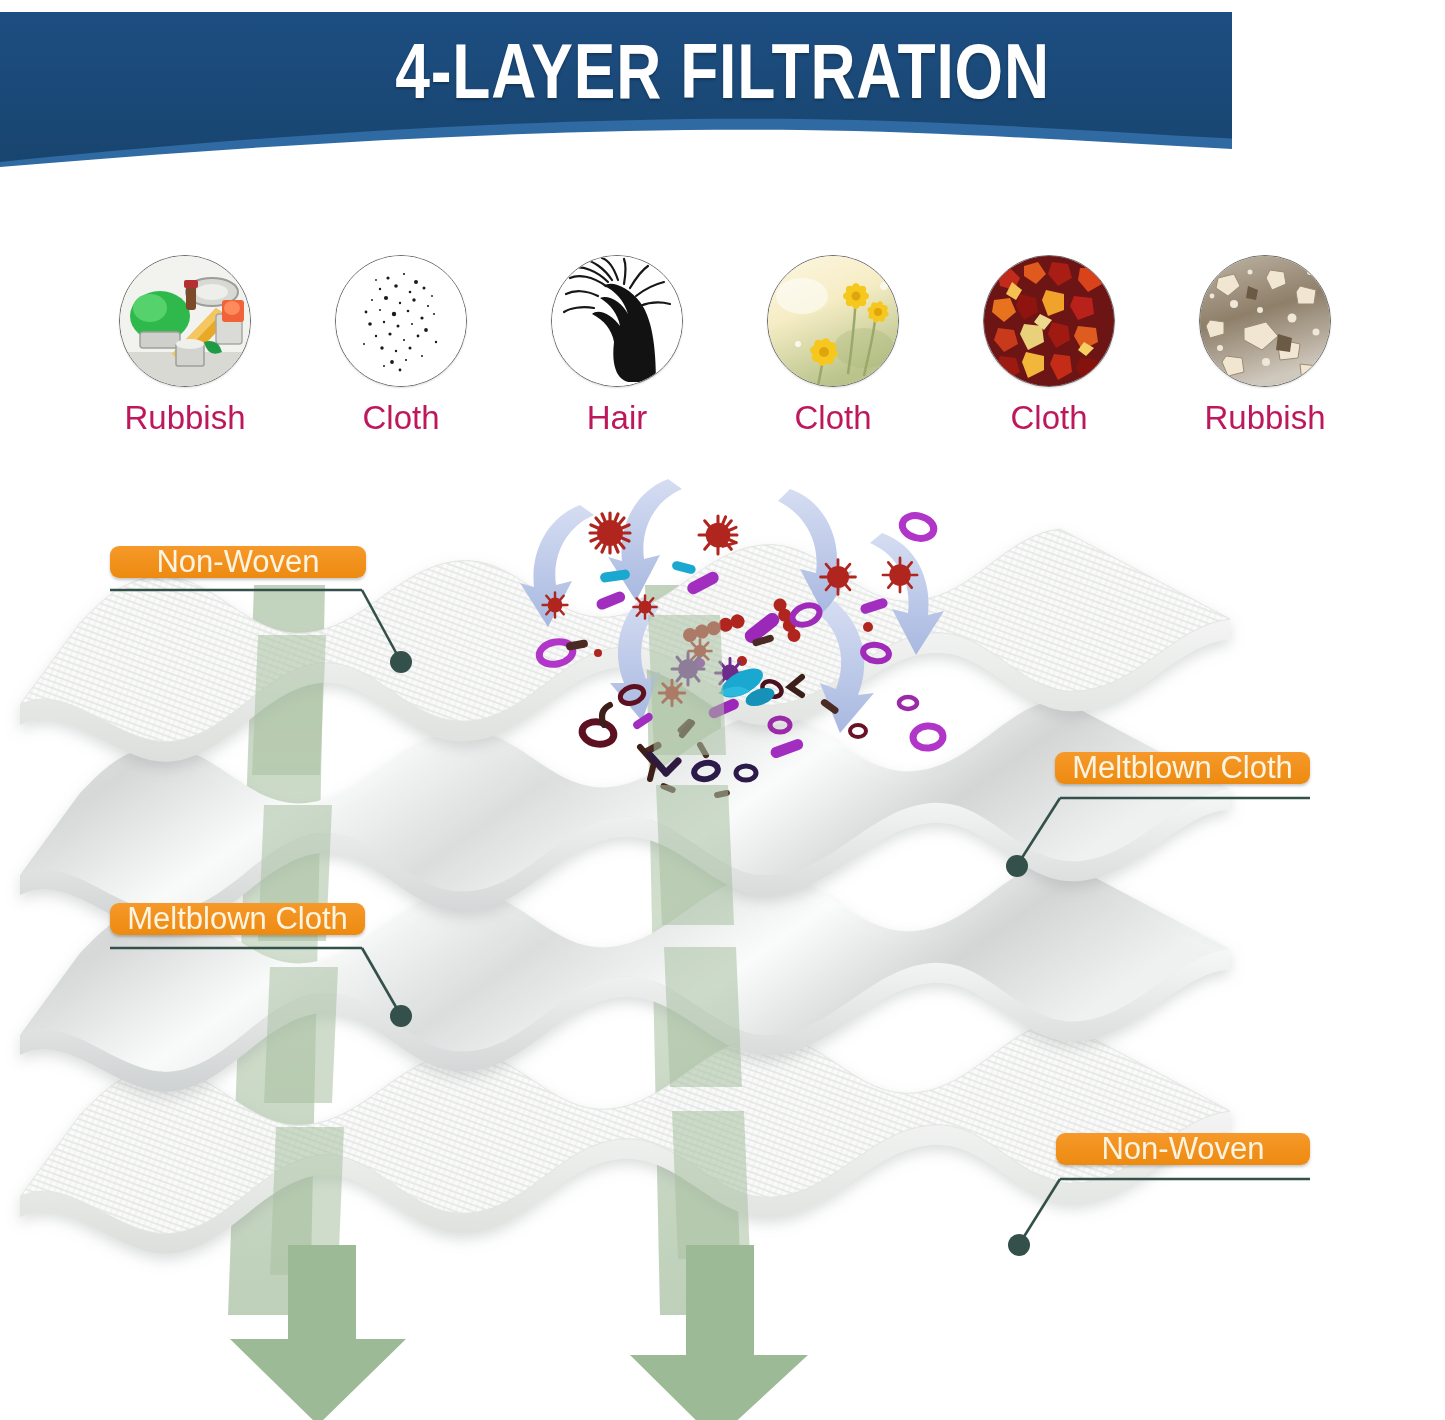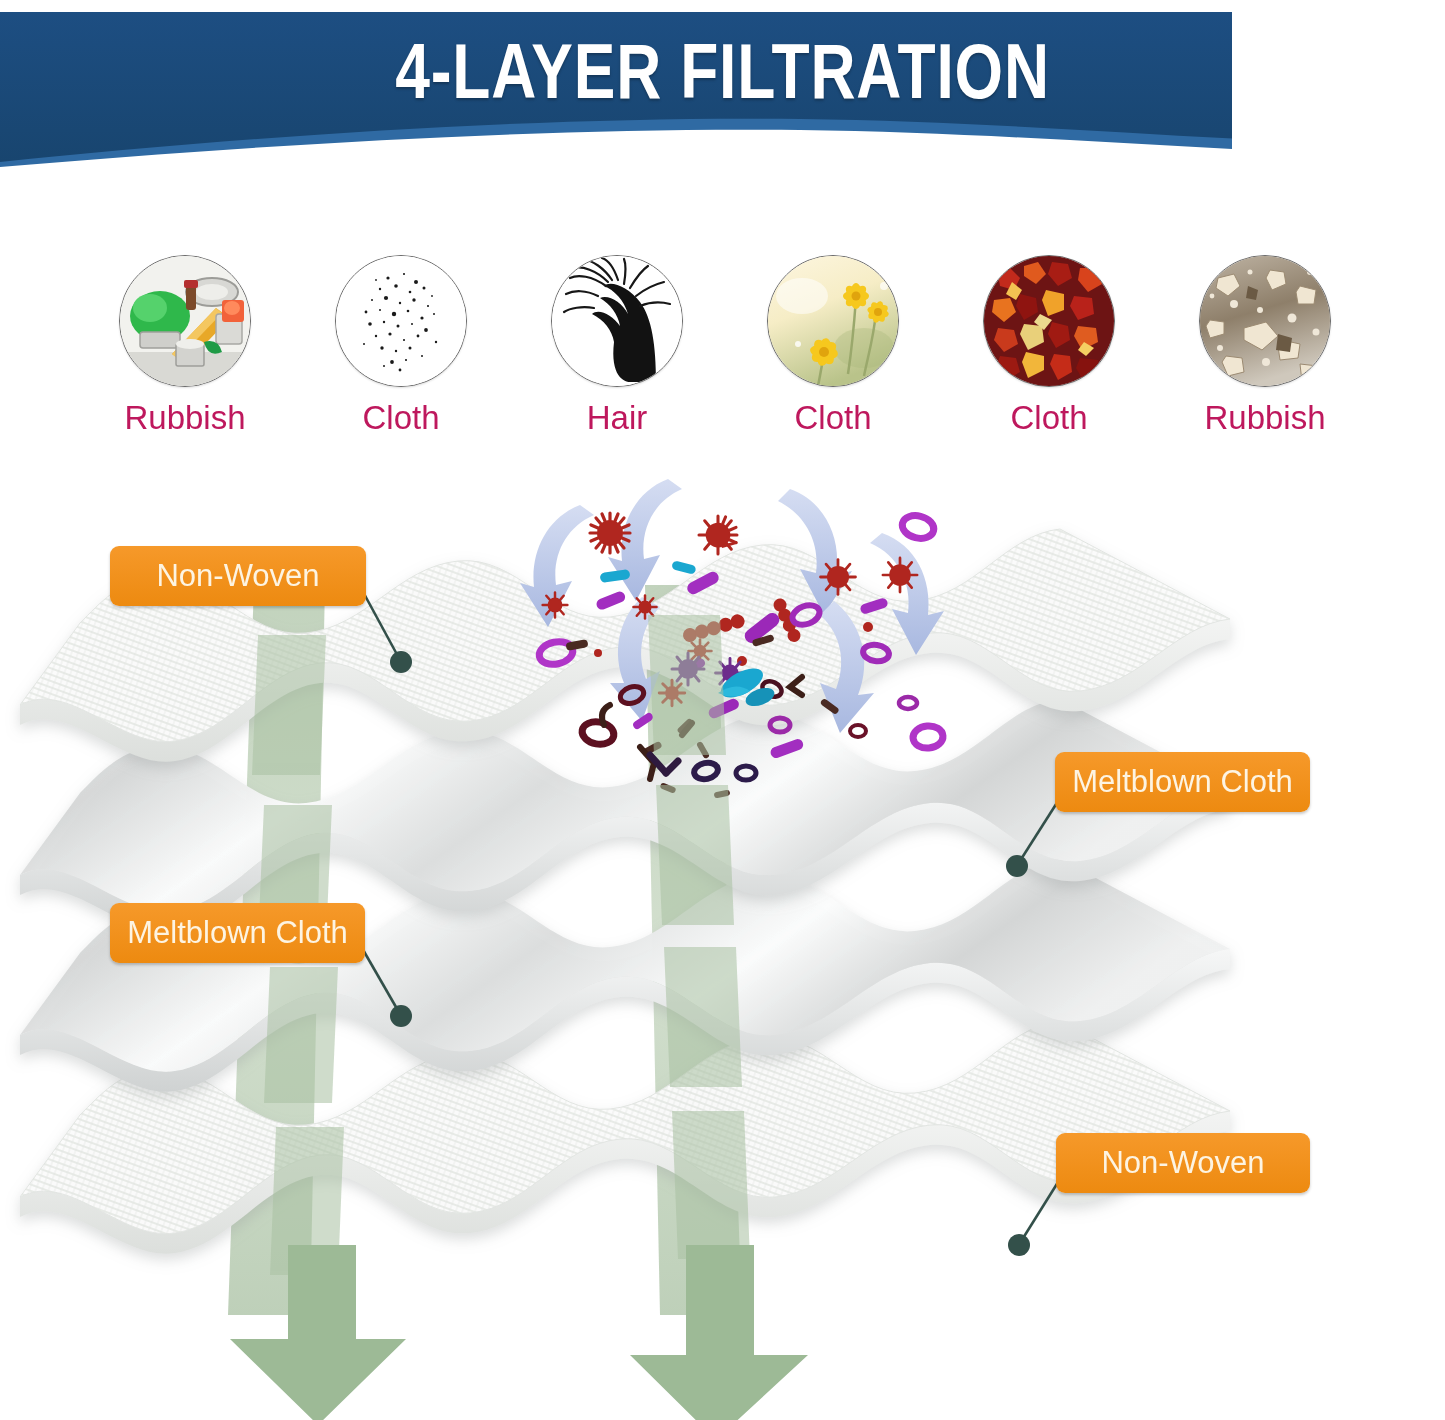--- a/index.html
+++ b/index.html
@@ -54,21 +54,21 @@
 
   
   #layer-diagram {
     position:absolute; left:0px; top:455px; width:1445px; height:965px;
   }
   #layer-svg { position:absolute; left:0; top:0; }
 
   
   .badge {
     position:absolute;
-    height:60px;
+    height:32px;
     border-radius:9px;
     background:linear-gradient(#f6992a,#ed8a10);
     box-shadow:0 2px 3px rgba(0,0,0,0.22);
     display:flex; align-items:center; justify-content:center;
     padding:0 16px;
     z-index:6;
   }
   .badge span {
     color:#fdf4e2; font-size:31px; white-space:nowrap;
     font-family:"Liberation Sans", sans-serif;

